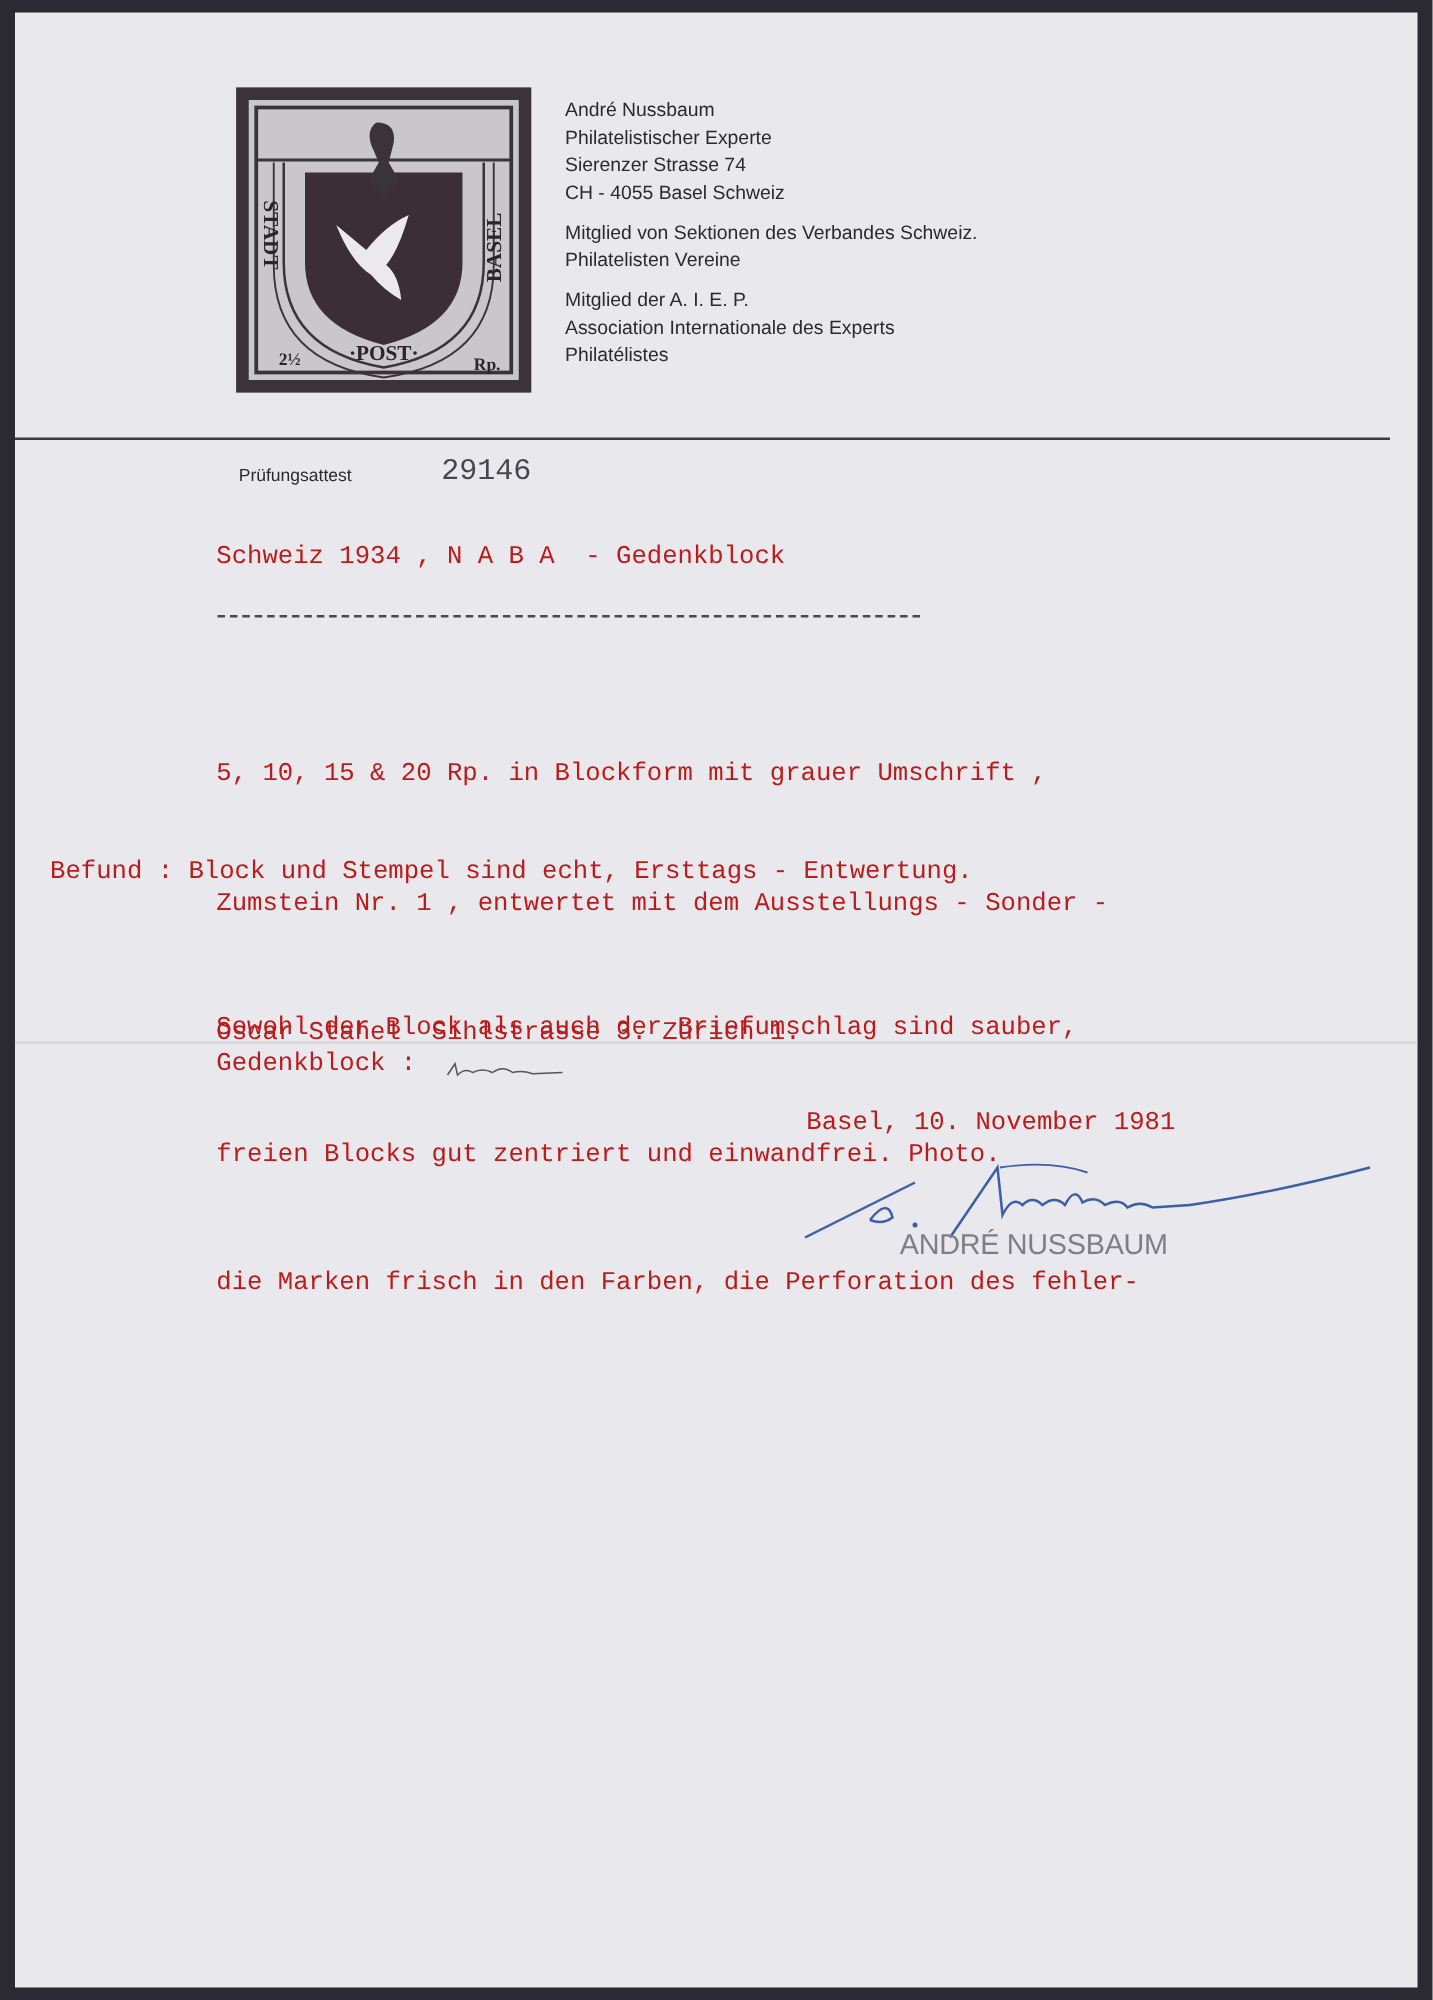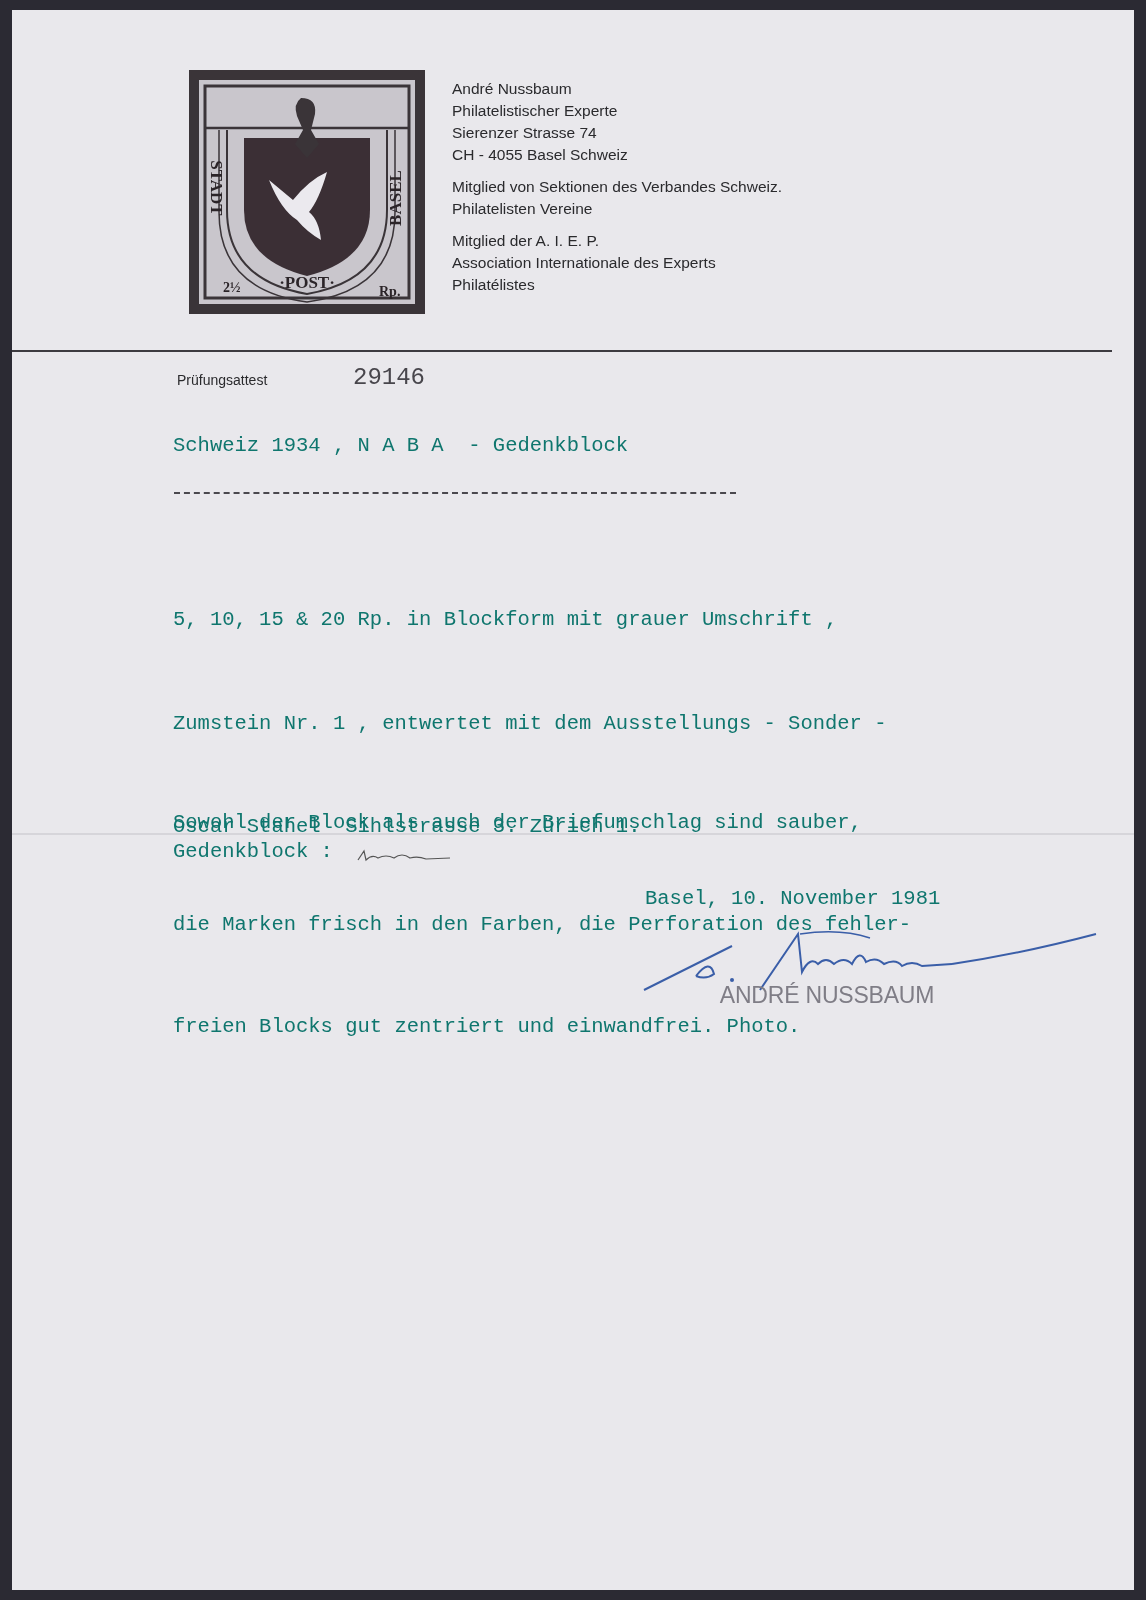--- a/index.html
+++ b/index.html
@@ -4,23 +4,23 @@
 <style>
   html, body { margin:0; padding:0; }
   body { width:1146px; height:1600px; background:#2b2a33; position:relative; overflow:hidden; }
   .paper { position:absolute; left:12px; top:10px; width:1122px; height:1580px; background:#e9e8ec; }
   .fold { position:absolute; left:0; top:823px; width:1122px; height:2px; background:#d6d5da; }
   .stamp { position:absolute; left:177px; top:60px; width:236px; height:244px; background:#3a3438; }
   .stamp svg { width:100%; height:100%; display:block; }
   .letterhead { position:absolute; left:440px; top:68px; font-family:"Liberation Sans", sans-serif; font-size:15.5px; line-height:22px; color:#2a2a2d; }
   .letterhead .blk { margin-bottom:10px; }
   .rule { position:absolute; left:0; top:340px; width:1100px; height:2px; background:#3d3b40; }
-  .pr-label { position:absolute; left:165px; top:362px; font-family:"Liberation Sans", sans-serif; font-size:14px; color:#2a2a2d; }
+  .pr-label { position:absolute; left:179px; top:362px; font-family:"Liberation Sans", sans-serif; font-size:14px; color:#2a2a2d; }
   .pr-num { position:absolute; left:341px; top:354px; font-family:"Liberation Mono", monospace; font-size:24px; color:#48464c; }
-  .mono { font-family:"Liberation Mono", monospace; font-size:20.5px; color:#0f766e; white-space:pre; position:absolute; }
+  .mono { font-family:"Liberation Mono", monospace; font-size:20.5px; color:#b91c1c; white-space:pre; position:absolute; }
   .title { left:161px; top:424px; }
   .underline { position:absolute; left:162px; top:482px; width:562px; height:0; border-top:2px dashed #4a484e; }
   .body-lines { left:161px; top:524px; line-height:34.5px; }
   .befund { left:28px; top:676px; }
   .remarks { left:161px; top:728px; line-height:34px; }
   .signed { left:161px; top:830px; }
   .mini-sig { position:absolute; left:344px; top:838px; width:96px; height:16px; }
   .date { left:633px; top:877px; }
   .signature { position:absolute; left:628px; top:918px; width:460px; height:72px; }
   .rubber { position:absolute; left:680px; top:970px; font-family:"Liberation Sans", sans-serif; color:#7f7d86; text-align:center; width:270px; font-size:24px; line-height:31px; letter-spacing:-0.2px; }
@@ -75,25 +75,26 @@
 
   <div class="mono title">Schweiz 1934 , N A B A  - Gedenkblock</div>
   <div class="underline"></div>
 
   <div class="mono body-lines">
     <div>5, 10, 15 &amp; 20 Rp. in Blockform mit grauer Umschrift ,</div>
     <div>Zumstein Nr. 1 , entwertet mit dem Ausstellungs - Sonder -</div>
     <div>Oscar Stahel  Sihlstrasse 3. Zürich 1.</div>
   </div>
 
+  <div class="mono befund"><span>Befund :</span> <span>Block und Stempel sind echt, Ersttags - Entwertung.</span></div>
 
   <div class="mono remarks">
     <div>Sowohl der Block als auch der Briefumschlag sind sauber,</div>
+    <div>freien Blocks gut zentriert und einwandfrei. Photo.</div>
     <div>die Marken frisch in den Farben, die Perforation des fehler-</div>
-    <div>freien Blocks gut zentriert und einwandfrei. Photo.</div>
   </div>
 
   <div class="fold"></div>
 
   <div class="mono signed">Gedenkblock :</div>
   <svg class="mini-sig" viewBox="0 0 96 16">
     <path d="M 2 12 L 8 3 L 10 12 Q 16 6 22 10 Q 30 6 38 10 Q 46 4 54 10 Q 62 8 70 11 L 94 10" fill="none" stroke="#555" stroke-width="1.2"></path>
   </svg>
 
   <div class="mono date">Basel, 10. November 1981</div>

